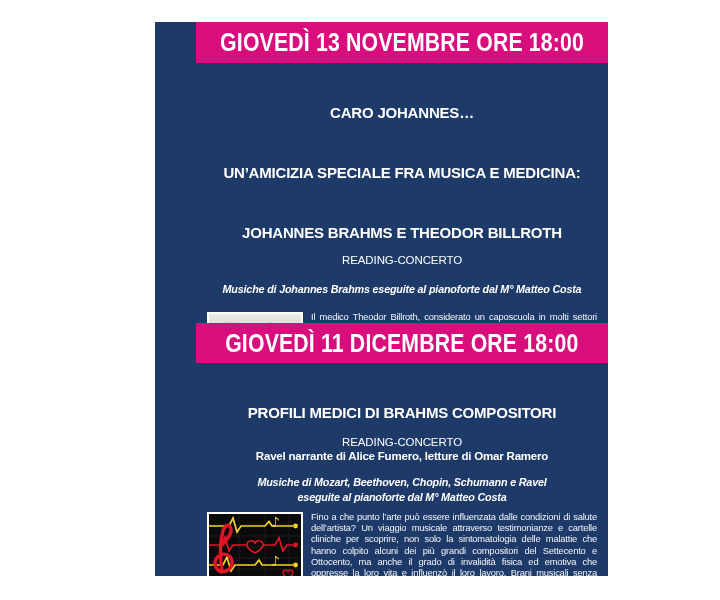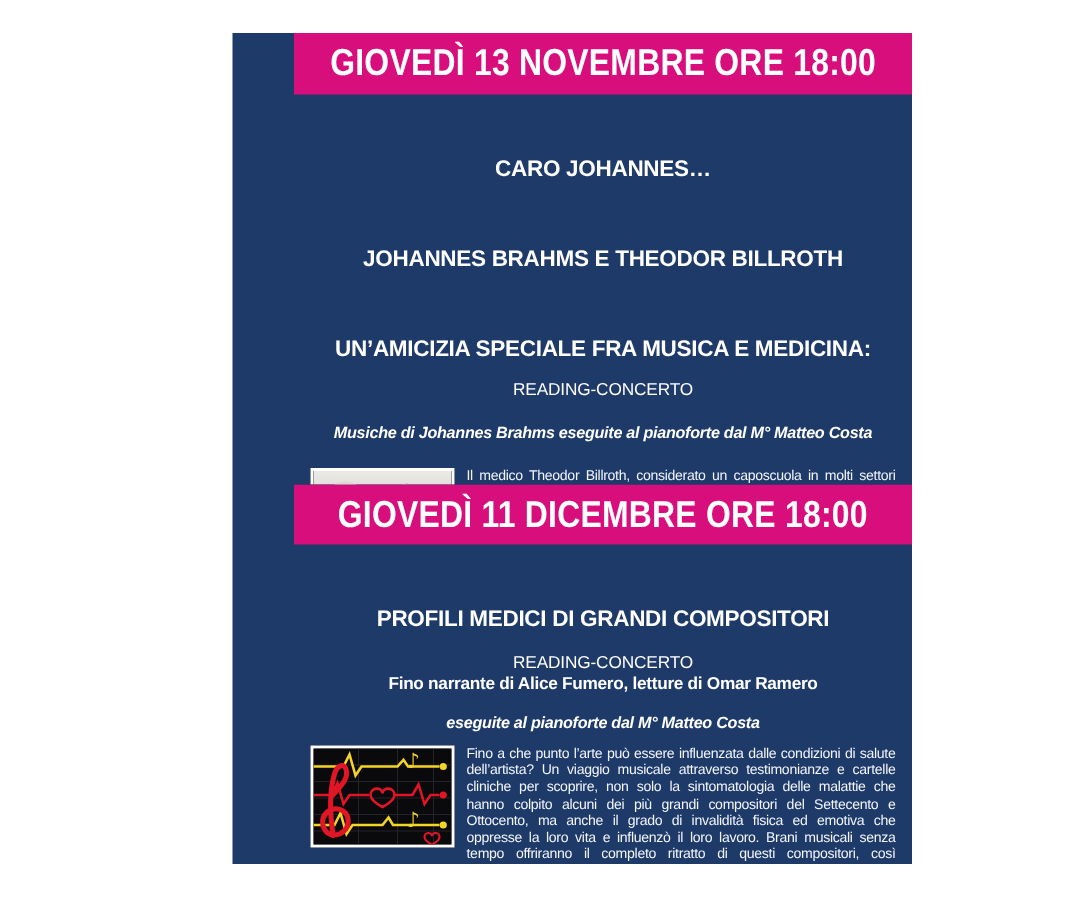--- a/index.html
+++ b/index.html
@@ -40,22 +40,22 @@
 
 <div class="canvas">
   <div class="poster">
 
     <section class="event event-1">
       <div class="banner">
         <span class="banner-text">GIOVEDÌ 13 NOVEMBRE ORE 18:00</span>
       </div>
       <div class="titles">
         <div class="title-line">CARO JOHANNES…</div>
+        <div class="title-line">UN’AMICIZIA SPECIALE FRA MUSICA E MEDICINA:</div>
         <div class="title-line">JOHANNES BRAHMS E THEODOR BILLROTH</div>
-        <div class="title-line">UN’AMICIZIA SPECIALE FRA MUSICA E MEDICINA:</div>
       </div>
       <div class="format">READING-CONCERTO</div>
       <div class="music">
         <div class="music-line">Musiche di Johannes Brahms eseguite al pianoforte dal M° Matteo Costa</div>
       </div>
       <div class="para">
         <span class="img-box">
           <svg width="92" height="60" viewBox="0 0 92 60">
             <defs>
               <linearGradient id="phbg" x1="0" y1="0" x2="0" y2="1">
@@ -81,25 +81,26 @@
         </span>
         <span>Il medico Theodor Billroth, considerato un caposcuola in molti settori della chirurgia visto che per primo nella storia eseguì una esofagectomia e una laringectomia, fu anche pianista e musicista. Una passione che condivise in una lunga e profonda amicizia con Brahms di cui ci rimane un ricco epistolario. Dalla lettura di alcune di queste lettere si potrà ricostruire il pensiero di un personaggio ingiustamente dimenticato: un uomo di grande cultura, dotato di un acume particolare che ci ha lasciato riflessioni sull’arte, la medicina, la creatività e l’etica di straordinaria modernità. Ripercorrere la loro amicizia ci avvicinerà ad un Brahms intimo e privato e ci condurrà in un’epoca in cui musica e scienza non erano così lontane…</span>
       </div>
     </section>
 
     <section class="event event-2">
       <div class="banner">
         <span class="banner-text">GIOVEDÌ 11 DICEMBRE ORE 18:00</span>
       </div>
       <div class="titles">
-        <div class="title-line">PROFILI MEDICI DI GRANDI COMPOSITORI</div>
+        <div class="title-line">PROFILI MEDICI DI BRAHMS COMPOSITORI</div>
       </div>
       <div class="format">READING-CONCERTO</div>
-      <div class="narration">Fino narrante di Alice Fumero, letture di Omar Ramero</div>
+      <div class="narration">Ravel narrante di Alice Fumero, letture di Omar Ramero</div>
       <div class="music">
+        <div class="music-line">Musiche di Mozart, Beethoven, Chopin, Schumann e Ravel</div>
         <div class="music-line">eseguite al pianoforte dal M° Matteo Costa</div>
       </div>
       <div class="para">
         <span class="img-box">
           <svg width="92" height="64" viewBox="0 0 92 64">
             <rect width="92" height="64" fill="#0a0a0c"></rect>
             <g stroke="#26262d" stroke-width="0.6">
               <line x1="0" y1="11" x2="92" y2="11"></line>
                 <line x1="0" y1="22" x2="92" y2="22"></line>
               <line x1="0" y1="33" x2="92" y2="33"></line>

